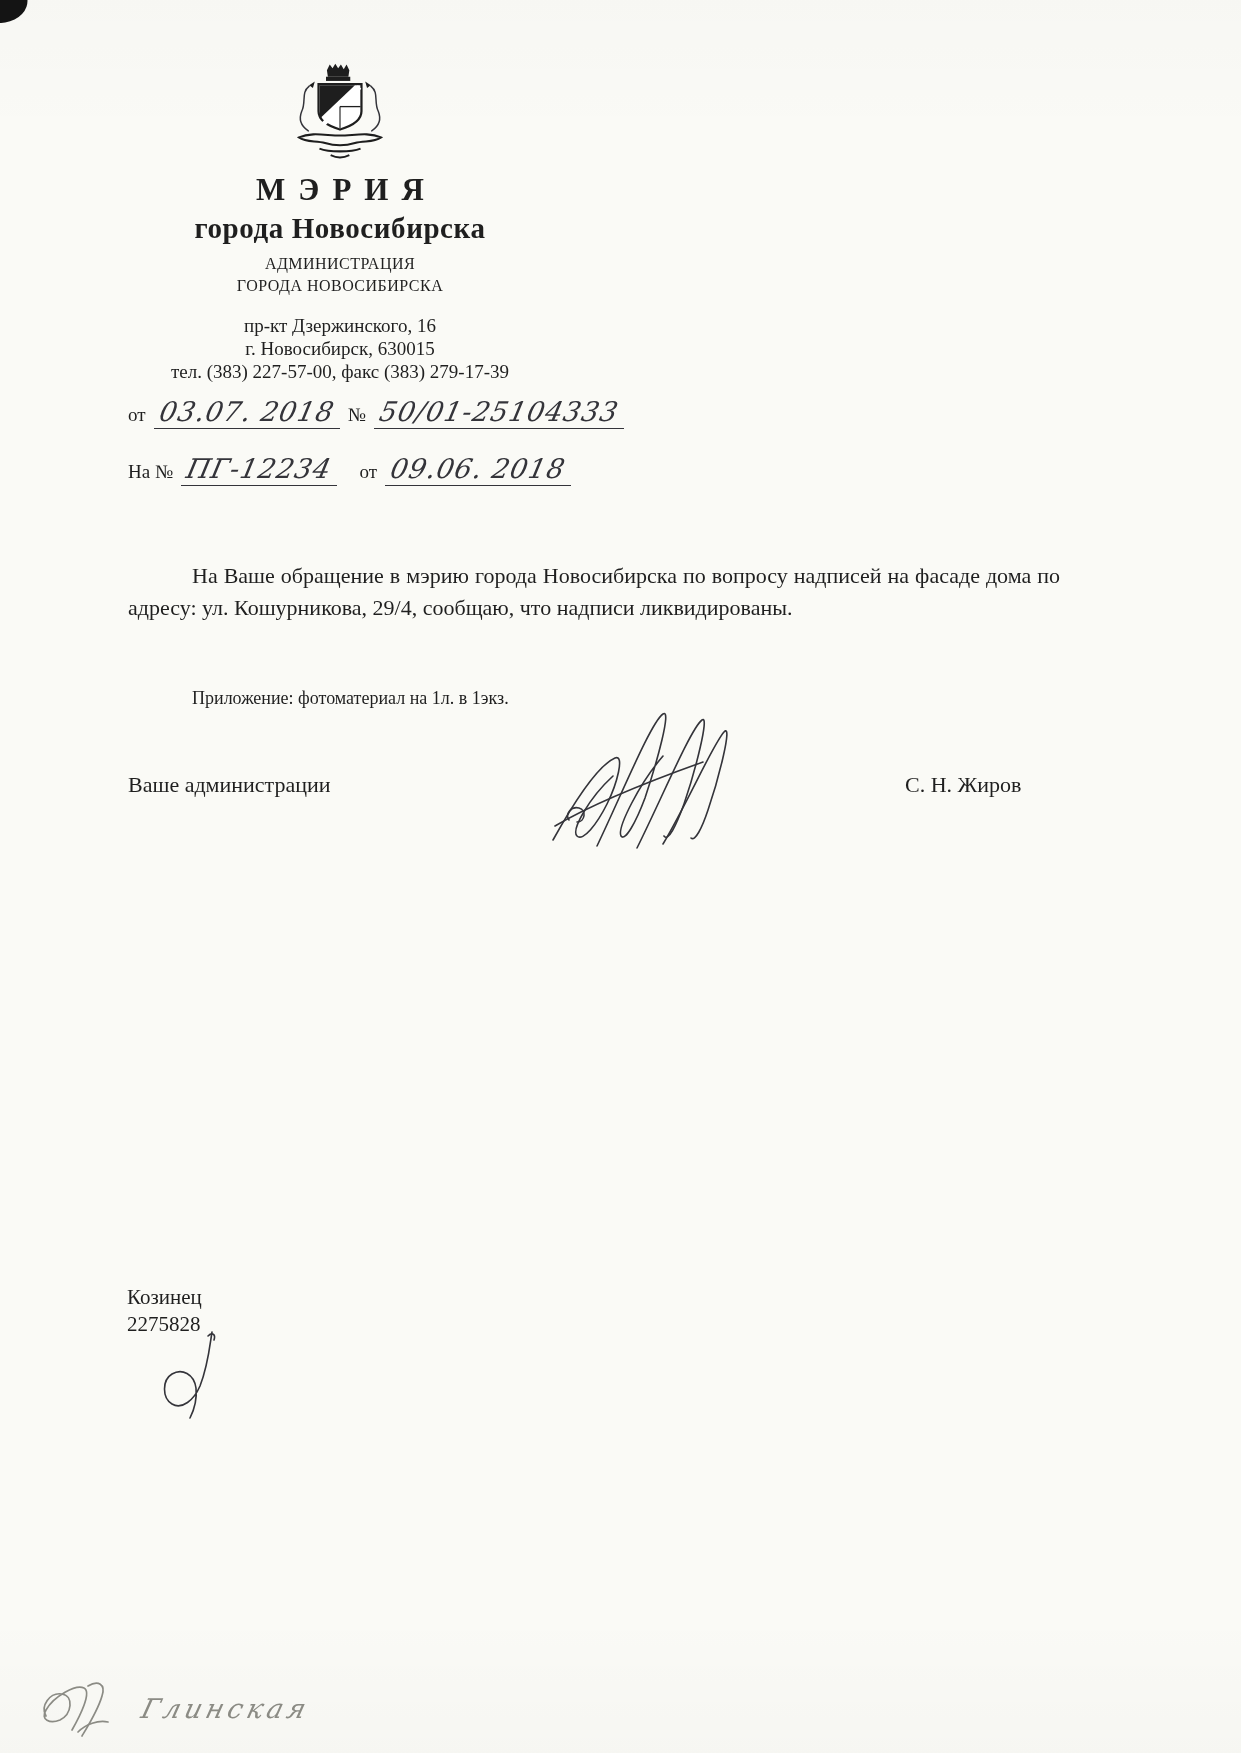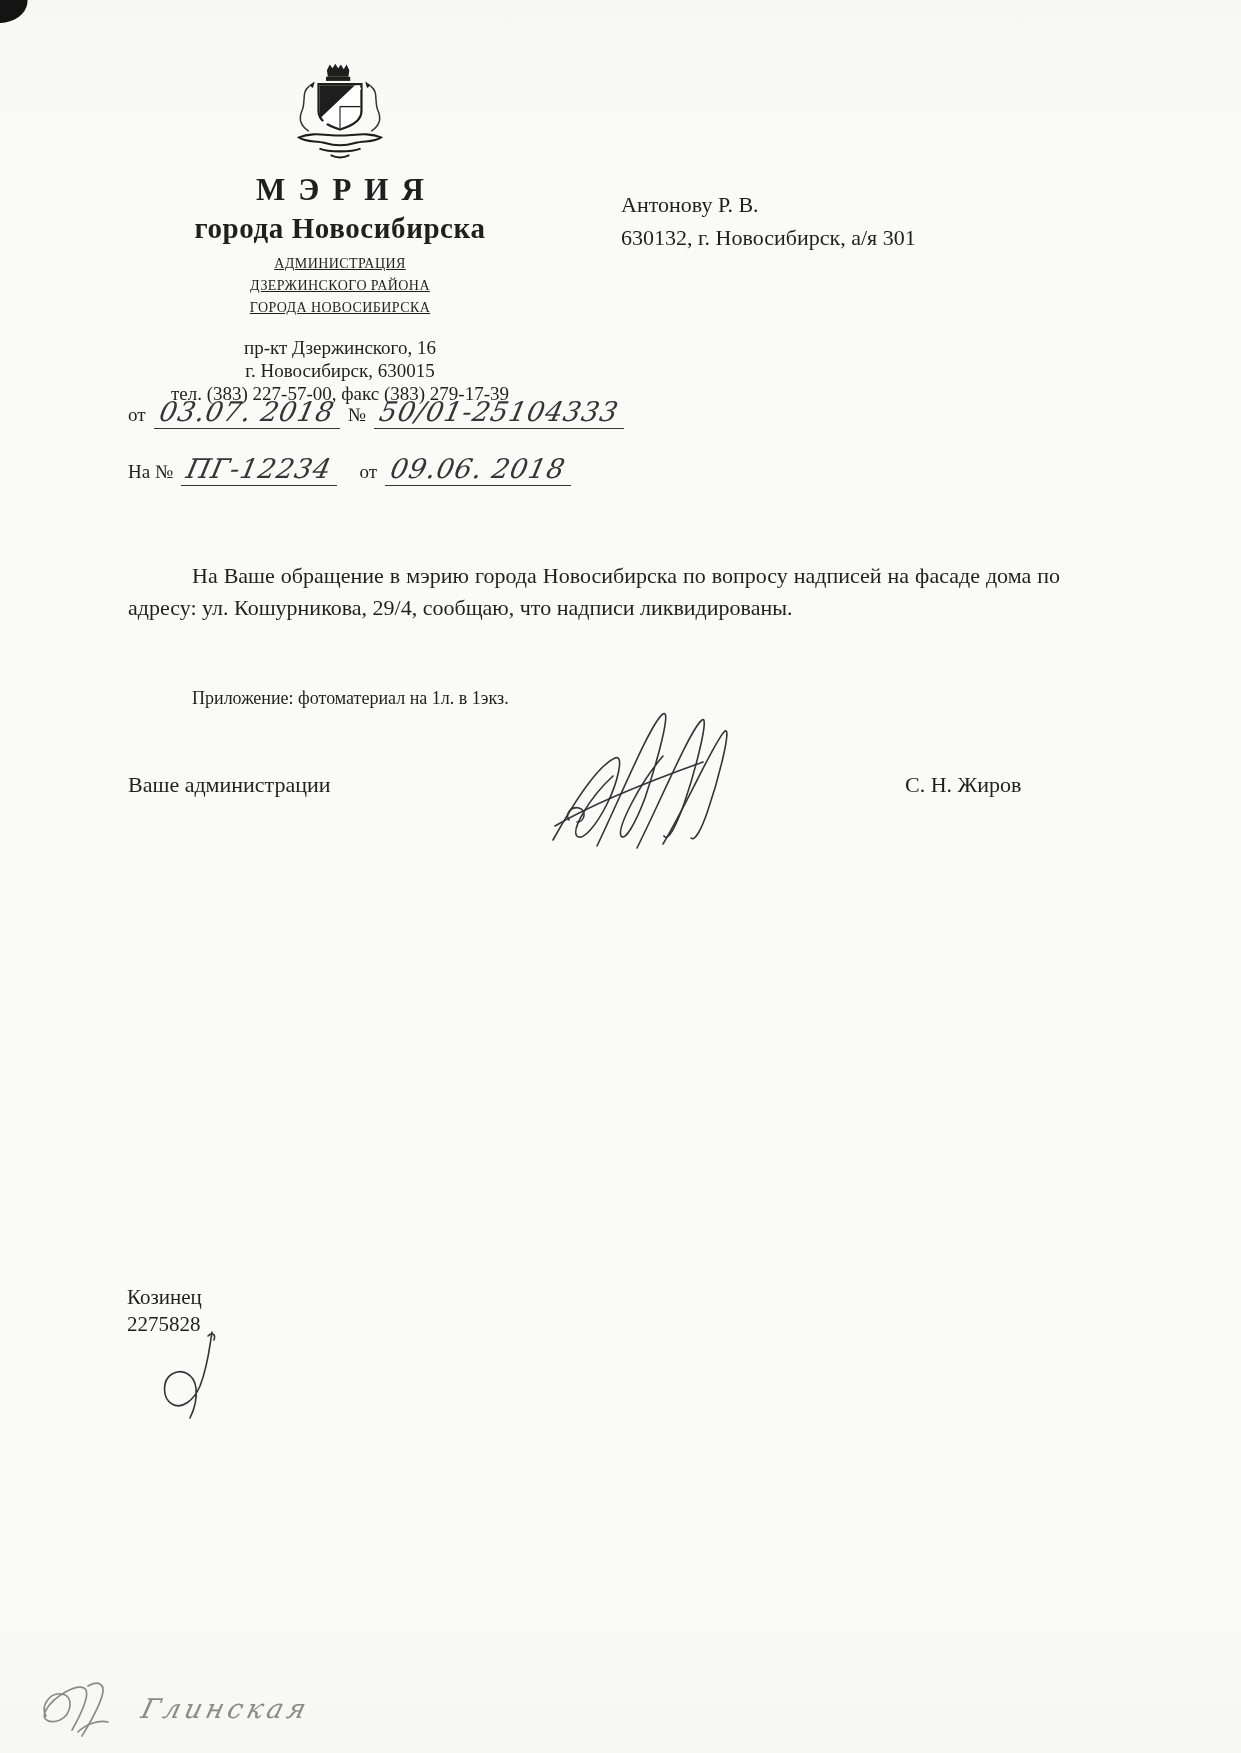--- a/index.html
+++ b/index.html
@@ -21,21 +21,21 @@
     linear-gradient(180deg,rgba(0,0,0,0.012),rgba(0,0,0,0) 8%,rgba(0,0,0,0) 92%,rgba(0,0,0,0.015));}
   .corner-mark{
     position:absolute;left:-14px;top:-12px;width:42px;height:34px;
     background:#141414;border-radius:0 0 60% 30%;transform:rotate(-8deg);
   }
   
   .letterhead{position:absolute;left:105px;top:62px;width:470px;text-align:center;}
   .emblem{width:112px;height:106px;display:inline-block;}
   .lh-title1{font-size:31px;font-weight:bold;letter-spacing:0.42em;text-indent:0.42em;}
   .lh-title2{font-size:29px;font-weight:bold;margin-top:4px;letter-spacing:0.02em;}
-  .lh-sub{font-size:14px;line-height:22px;margin-top:8px;letter-spacing:0.03em;text-decoration:underline;}
+  .lh-sub{font-size:16px;line-height:22px;margin-top:8px;letter-spacing:0.03em;}
   .lh-sub div{margin:0;}
   .lh-addr{font-size:19px;line-height:23px;margin-top:17px;}
   .lh-contacts{font-size:19px;margin-top:1px;}
   
   .ref{position:absolute;left:128px;text-align:left;font-size:19px;white-space:nowrap;}
   .ref-1{top:398px;}
   .ref-2{top:455px;}
   .ref .label{display:inline-block;vertical-align:baseline;}
   .uline{display:inline-block;border-bottom:1.6px solid var(--pen);padding:0 6px 2px 6px;margin:0 8px;}
   .hw{
@@ -100,42 +100,37 @@
 
       <path d="M16 80 C30 74 45 78 60 78 C75 78 90 74 104 80 C96 86 86 83 76 86 C66 89 54 89 44 86 C34 83 24 86 16 80 Z" fill="none" stroke="#1e1e1e" stroke-width="2.2"></path>
       <path d="M38 92 C48 96 72 96 82 92" fill="none" stroke="#1e1e1e" stroke-width="2.2"></path>
       <path d="M50 99 C56 102 64 102 70 99" fill="none" stroke="#1e1e1e" stroke-width="2"></path>
     </svg>
 
     <div class="lh-title1">МЭРИЯ</div>
     <div class="lh-title2">города Новосибирска</div>
     <div class="lh-sub">
       <div>АДМИНИСТРАЦИЯ</div>
-      <div>ДЗЕРЖИНСКОГО РАЙОНА</div>
       <div>ГОРОДА НОВОСИБИРСКА</div>
     </div>
     <div class="lh-addr">
       <div>пр-кт Дзержинского, 16</div>
       <div>г. Новосибирск, 630015</div>
     </div>
     <div class="lh-contacts">тел. (383) 227-57-00, факс (383) 279-17-39</div>
   </div>
 
   <div class="ref ref-1">
     <span class="label">от</span><span class="uline"><span class="hw">03.07. 2018</span></span><span class="label">№</span><span class="uline"><span class="hw">50/01-25104333</span></span>
   </div>
 
   <div class="ref ref-2">
     <span class="label">На №</span><span class="uline"><span class="hw">ПГ-12234</span></span><span class="label" style="margin-left:14px;">от</span><span class="uline"><span class="hw">09.06. 2018</span></span>
   </div>
 
-  <div class="recipient">
-    <div>Антонову Р. В.</div>
-    <div>630132, г. Новосибирск, а/я 301</div>
-  </div>
 
   <div class="body-par">На Ваше обращение в мэрию города Новосибирска по вопросу надписей на фасаде дома по адресу: ул. Кошурникова, 29/4, сообщаю, что надписи ликвидированы.</div>
   <div class="attachment">Приложение: фотоматериал на 1л. в 1экз.</div>
 
   <div class="sig-title">Ваше администрации</div>
 
   <svg class="sig-scribble" viewBox="0 0 240 150" aria-hidden="true">
     <path class="line" d="M8 140 C28 104 52 66 70 58 C80 54 72 84 62 104 C52 124 38 142 32 136 C26 130 44 98 68 76"></path>
     <path class="line" d="M52 146 C76 96 106 22 118 14 C127 8 112 62 100 98 C91 122 80 142 76 136 C72 128 94 84 118 56"></path>
     <path class="line" d="M92 148 C116 100 146 28 157 20 C165 14 150 72 139 104 C131 126 123 142 119 136"></path>

